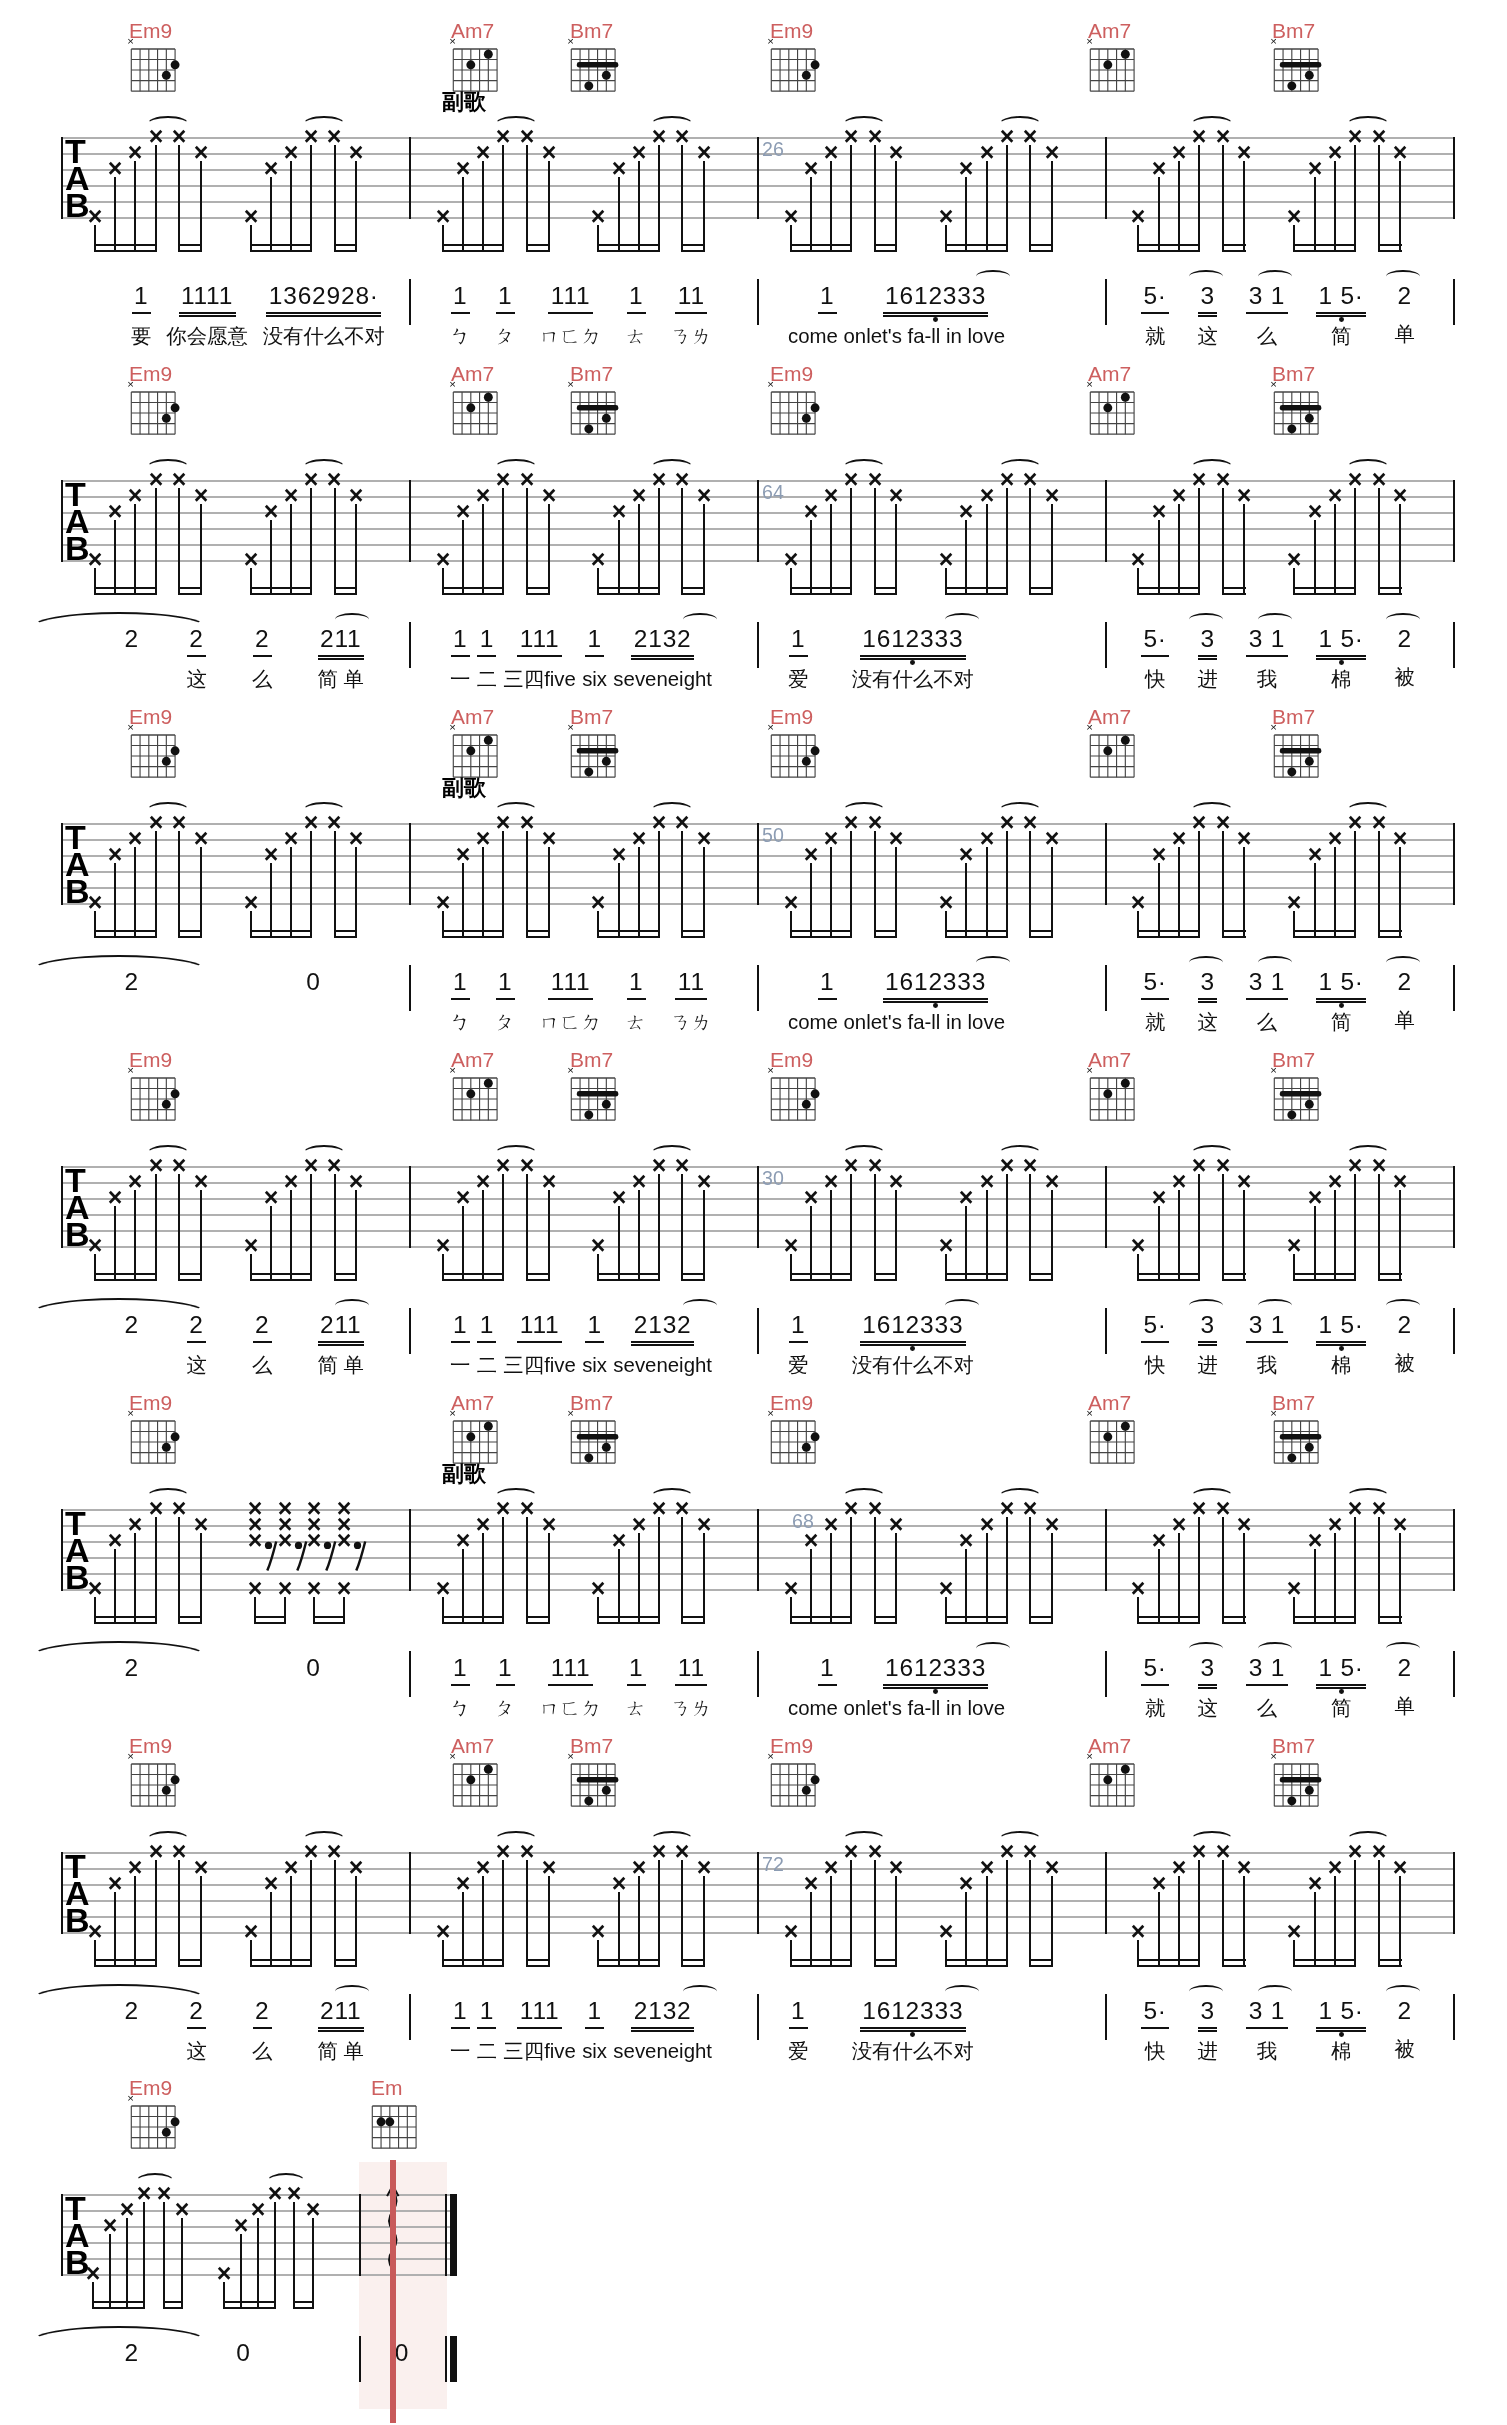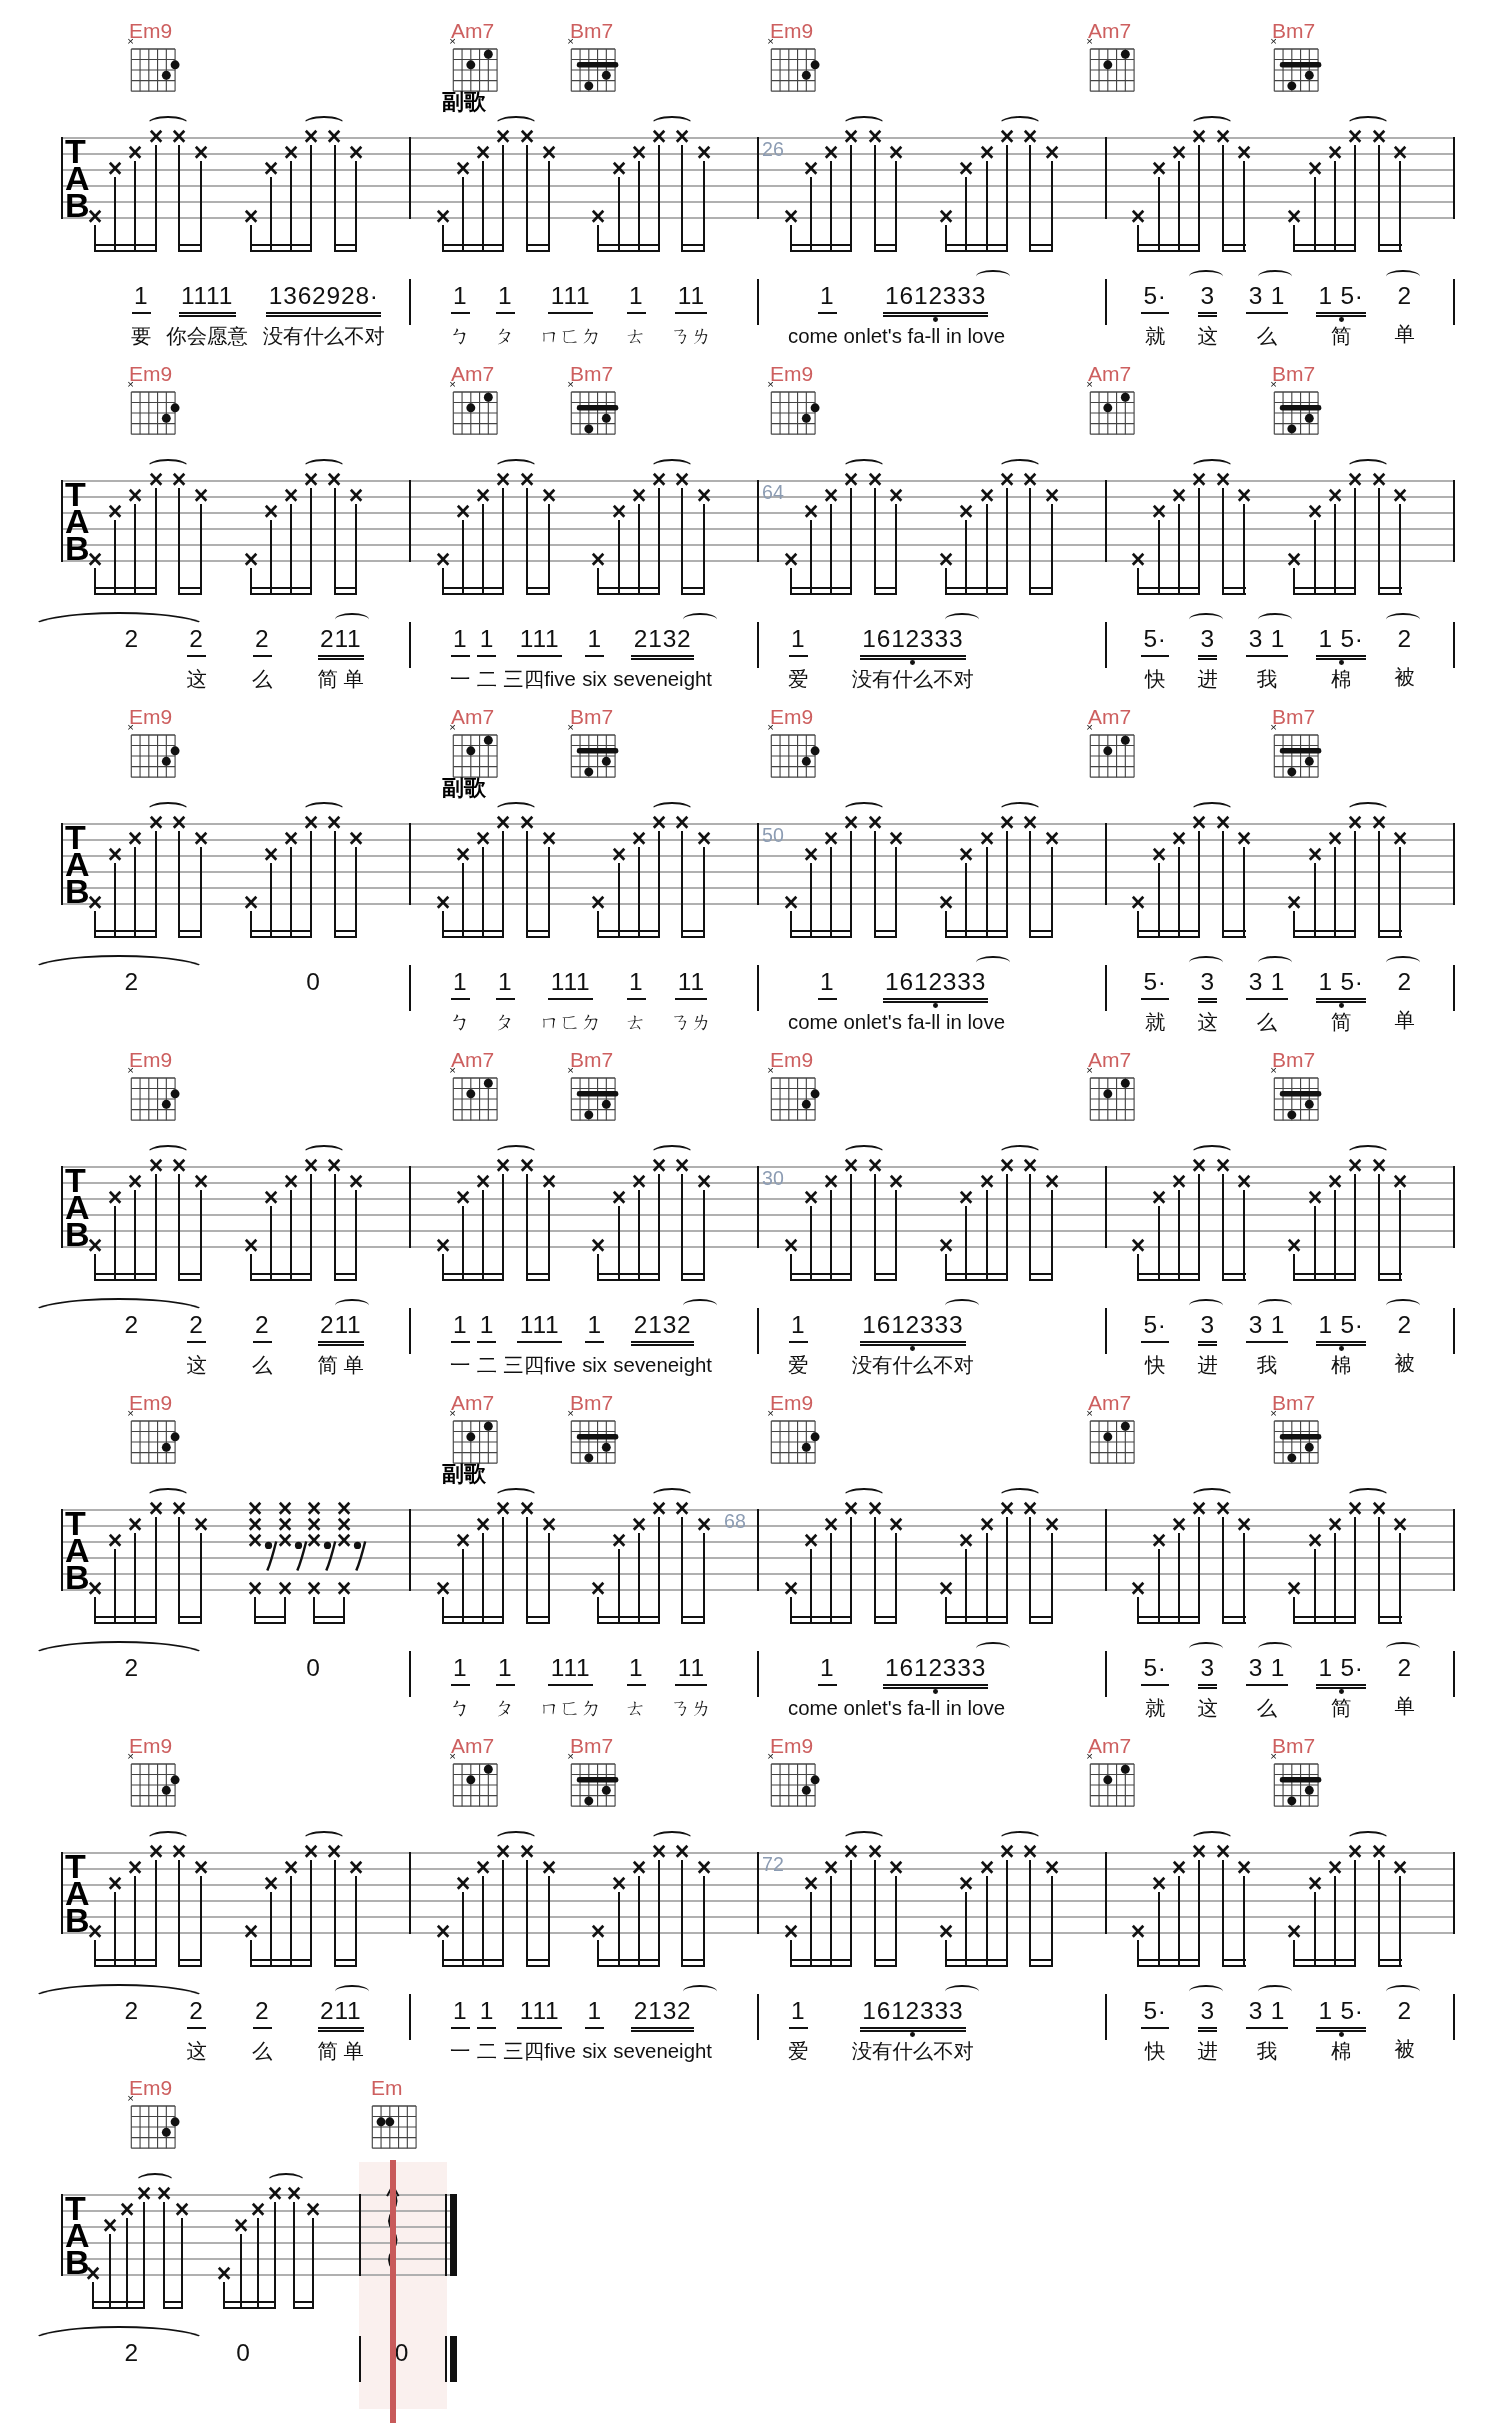--- a/index.html
+++ b/index.html
@@ -1444,21 +1444,21 @@
       <div class="sline" style="left: 61px; top: 201px; width: 1392px; background: rgb(176, 176, 176);"></div>
       <div class="sline" style="left: 61px; top: 217px; width: 1392px; background: rgb(176, 176, 176);"></div>
       <div class="bar" style="left: 61px; top: 137px; width: 2.4px; height: 82px;"></div>
       <div class="bar" style="left: 409px; top: 137px; width: 2px; height: 82px;"></div>
       <div class="bar" style="left: 757px; top: 137px; width: 2px; height: 82px;"></div>
       <div class="bar" style="left: 1105px; top: 137px; width: 2px; height: 82px;"></div>
       <div class="bar" style="left: 1453px; top: 137px; width: 2px; height: 82px;"></div>
       <div class="tabL" style="left: 65px; top: 134px;">T</div>
       <div class="tabL" style="left: 65px; top: 161px;">A</div>
       <div class="tabL" style="left: 65px; top: 188px;">B</div>
-      <div class="mnum" style="color: rgb(140, 156, 179); left: 724px; top: 140px;">68</div>
+      <div class="mnum" style="color: rgb(140, 156, 179); left: 792px; top: 140px;">68</div>
       <div class="chname" style="color: rgb(205, 95, 95); left: 129px; top: 19.6px;">Em9</div>
       <div style="position: absolute; left: 127px; top: 36px;">
         <svg width="54" height="60" viewBox="0 0 66 74">
           <line x1="5" x2="59" y1="16" y2="16" stroke="#444" stroke-width="2"></line>
           <line x1="5" x2="59" y1="29" y2="29" stroke="#444" stroke-width="1.4"></line>
           <line x1="5" x2="59" y1="42" y2="42" stroke="#444" stroke-width="1.4"></line>
           <line x1="5" x2="59" y1="55" y2="55" stroke="#444" stroke-width="1.4"></line>
           <line x1="5" x2="59" y1="68" y2="68" stroke="#444" stroke-width="1.4"></line>
           <line y1="16" y2="68" x1="5" x2="5" stroke="#444" stroke-width="1.4"></line>
           <line y1="16" y2="68" x1="15.8" x2="15.8" stroke="#444" stroke-width="1.4"></line>

